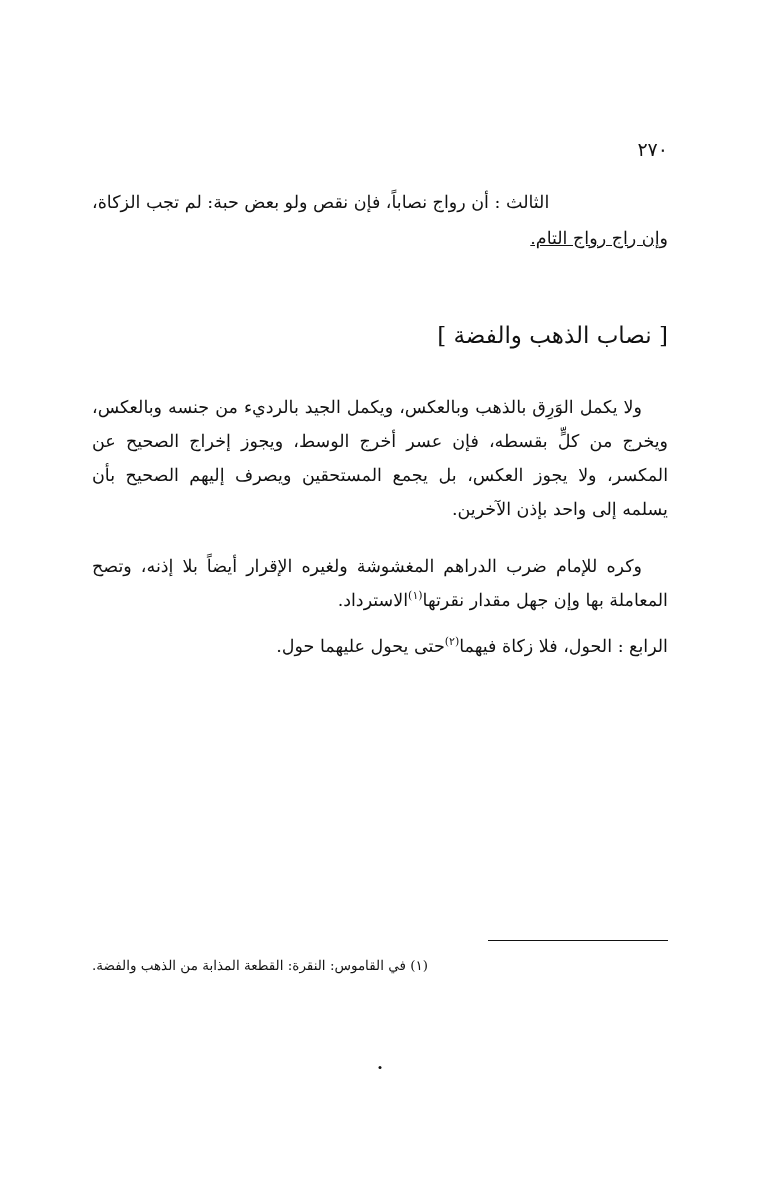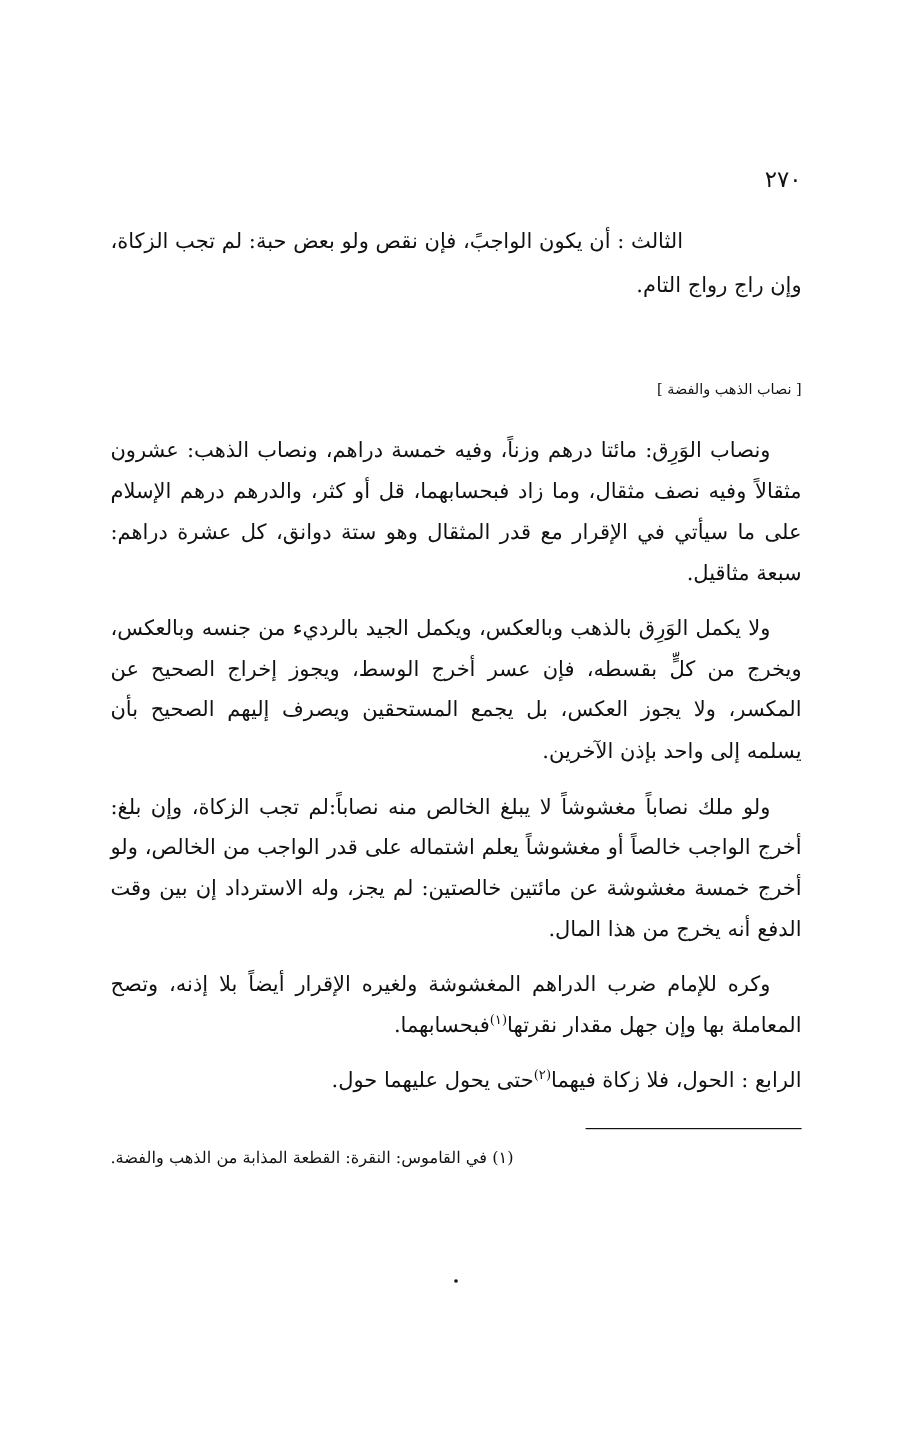--- a/index.html
+++ b/index.html
@@ -55,21 +55,21 @@
   .para-noindent {
     text-indent: 0;
   }
 
   .last-line-right {
     text-align-last: left;
   }
 
   .section-title {
     margin: 38px 0 22px 0;
-    font-size: 12px;
+    font-size: 23px;
     text-indent: 0;
   }
 
   .gap-sm { height: 10px; }
   .gap-md { height: 18px; }
 
   sup {
     font-size: 11px;
     vertical-align: super;
     line-height: 0;
@@ -108,40 +108,38 @@
 </style>
 </head>
 <body>
 
 <div class="page">
 
   <div class="page-number">٢٧٠</div>
 
   <div class="content">
 
-    <p class="para-noindent last-line-right">الثالث : أن يكون الواجبً، فإن نقص ولو بعض حبة: لم تجب الزكاة،</p>
-    <p class="para-noindent" style="text-align:right;">وإن راج رواج التام.</p>
+    <p class="para-noindent last-line-right">الثالث : أن رواج نصاباً، فإن نقص ولو بعض حبة: لم تجب الزكاة،</p>
+    <p class="para-noindent" style="text-align:right;text-decoration:underline;">وإن راج رواج التام.</p>
 
     <div class="gap-md"></div>
 
     <p class="section-title">[ نصاب الذهب والفضة ]</p>
 
-    <p class="para">ونصاب الوَرِق: مائتا درهم وزناً، وفيه خمسة دراهم، ونصاب الذهب: عشرون مثقالاً وفيه نصف مثقال، وما زاد فبحسابهما، قل أو كثر، والدرهم درهم الإسلام على ما سيأتي في الإقرار مع قدر المثقال وهو ستة دوانق، كل عشرة دراهم: سبعة مثاقيل.</p>
 
     <div class="gap-sm"></div>
 
     <p class="para">ولا يكمل الوَرِق بالذهب وبالعكس، ويكمل الجيد بالرديء من جنسه وبالعكس، ويخرج من كلٍّ بقسطه، فإن عسر أخرج الوسط، ويجوز إخراج الصحيح عن المكسر، ولا يجوز العكس، بل يجمع المستحقين ويصرف إليهم الصحيح بأن يسلمه إلى واحد بإذن الآخرين.</p>
 
     <div class="gap-sm"></div>
 
-    <p class="para">ولو ملك نصاباً مغشوشاً لا يبلغ الخالص منه نصاباً:لم تجب الزكاة، وإن بلغ: أخرج الواجب خالصاً أو مغشوشاً يعلم اشتماله على قدر الواجب من الخالص، ولو أخرج خمسة مغشوشة عن مائتين خالصتين: لم يجز، وله الاسترداد إن بين وقت الدفع أنه يخرج من هذا المال.</p>
 
     <div class="gap-sm"></div>
 
-    <p class="para"><span>وكره للإمام ضرب الدراهم المغشوشة ولغيره الإقرار أيضاً بلا إذنه، وتصح المعاملة بها وإن جهل مقدار نقرتها</span><sup>(١)</sup><span>فبحسابهما.</span></p>
+    <p class="para"><span>وكره للإمام ضرب الدراهم المغشوشة ولغيره الإقرار أيضاً بلا إذنه، وتصح المعاملة بها وإن جهل مقدار نقرتها</span><sup>(١)</sup><span>الاسترداد.</span></p>
 
     <div class="gap-sm"></div>
 
     <p class="para-noindent" style="text-align:center;"><span>الرابع : الحول، فلا زكاة فيهما</span><sup>(٢)</sup><span>حتى يحول عليهما حول.</span></p>
 
   </div>
 
   <div class="footnote-rule"></div>
 
   <div class="footnotes">

